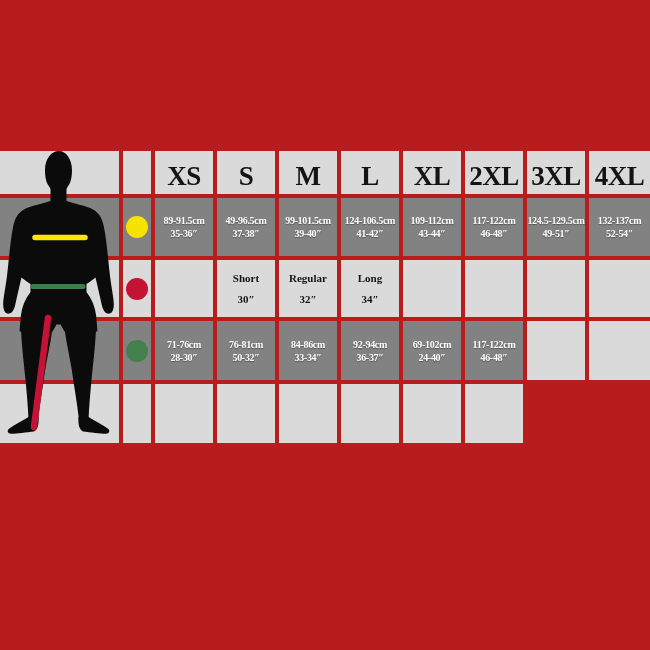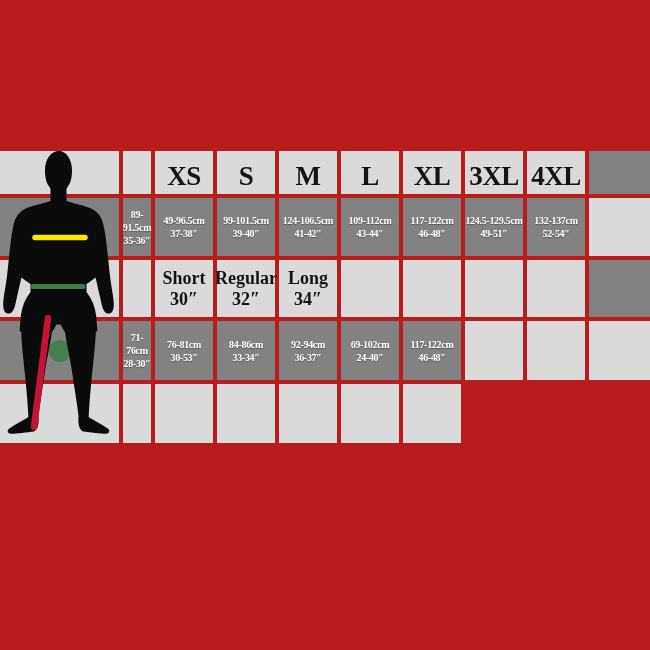--- a/index.html
+++ b/index.html
@@ -9,21 +9,21 @@
         grid-template-columns:119px 28px 58px 58px 58px 58px 58px 58px 58px 61px;
         grid-template-rows:43px 58px 57px 59px 59px;
         gap:4px;}
   .c{display:flex;flex-direction:column;align-items:center;justify-content:center;}
   .lt{background:#dadada;}
   .dk{background:#828282;}
   .hd{justify-content:flex-end;padding-bottom:2px;box-sizing:border-box;
       font-size:27px;font-weight:bold;color:#141414;letter-spacing:-0.5px;}
   .tx{font-size:10px;font-weight:bold;color:#ffffff;line-height:13px;text-align:center;
       letter-spacing:-0.3px;text-shadow:0 1px 1px rgba(0,0,0,0.35);}
-  .tx2{font-size:18px;font-weight:bold;color:#141414;line-height:21px;text-align:right;}
+  .tx2{font-size:11px;font-weight:bold;color:#141414;line-height:21px;text-align:right;}
   .dot{width:22px;height:22px;border-radius:50%;}
   .dot-yellow{background:#f6e400;}
   .dot-red{background:#c41334;}
   .dot-green{background:#43804e;}
   .figure-svg{position:absolute;left:0;top:140px;width:123px;height:310px;z-index:5;}
 </style>
 </head>
 <body>
 
 <div class="stage">
@@ -62,20 +62,21 @@
 
   <div class="grid">
 
     <div class="c lt"></div>
     <div class="c lt"></div>
     <div class="c lt hd">XS</div>
     <div class="c lt hd">S</div>
     <div class="c lt hd">M</div>
     <div class="c lt hd">L</div>
     <div class="c lt hd">XL</div>
+    <div class="c lt hd">2XL</div>
     <div class="c lt hd">3XL</div>
     <div class="c lt hd">4XL</div>
 
     <div class="c dk"></div>
     <div class="c dk">
         <span class="dot dot-yellow"></span>
       </div>
     <div class="c dk tx">
         <span>89-91.5cm</span>
         <span>35-36″</span>
@@ -149,21 +150,21 @@
     <div class="c dk"></div>
     <div class="c dk">
         <span class="dot dot-green"></span>
       </div>
     <div class="c dk tx">
         <span>71-76cm</span>
         <span>28-30″</span>
       </div>
     <div class="c dk tx">
         <span>76-81cm</span>
-        <span>30-53″</span>
+        <span>50-32″</span>
       </div>
     <div class="c dk tx">
         <span>84-86cm</span>
         <span>33-34″</span>
       </div>
     <div class="c dk tx">
         <span>92-94cm</span>
         <span>36-37″</span>
       </div>
     <div class="c dk tx">

